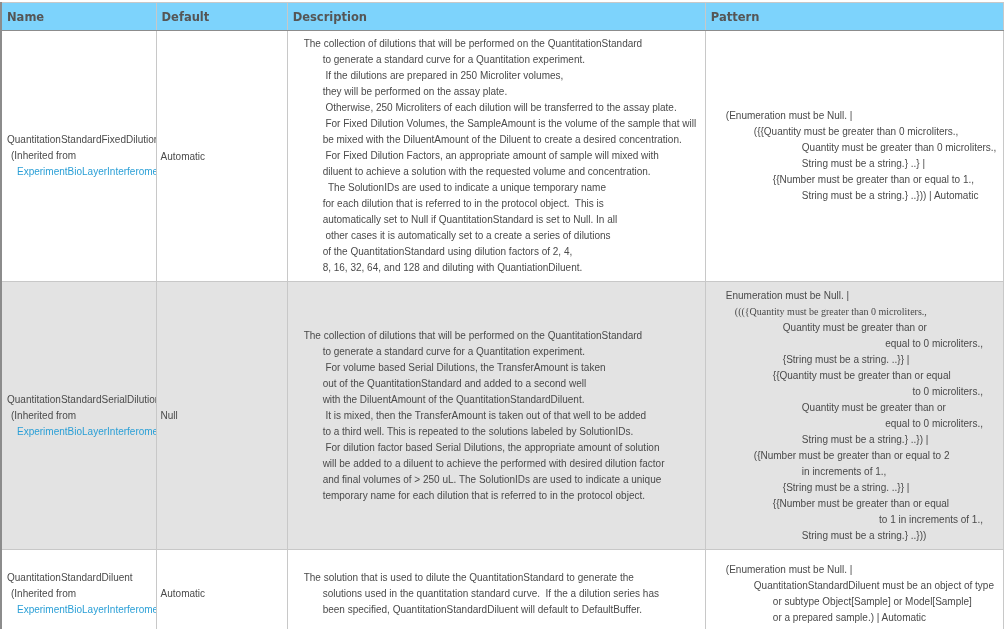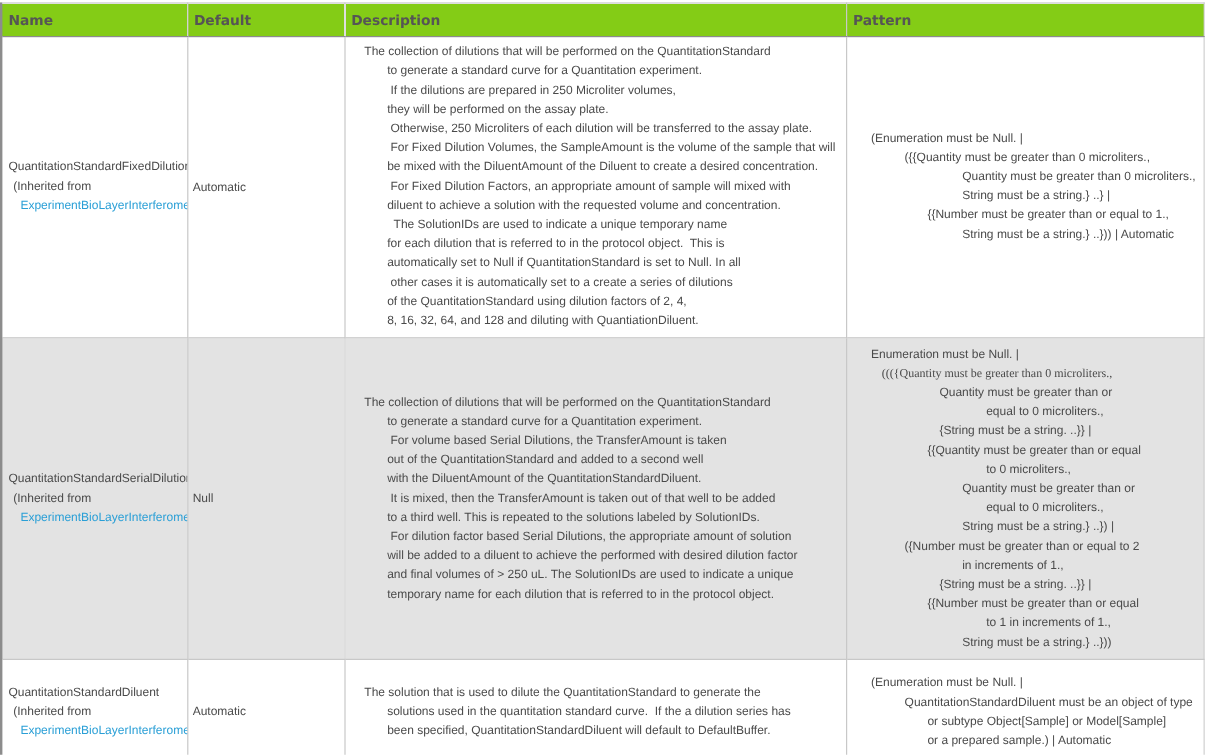--- a/index.html
+++ b/index.html
@@ -22,21 +22,21 @@
       border: 1px solid #8c8c8c;
       border-left: 2px solid #8c8c8c;
     }
     table.opts th, table.opts td {
       border: 1px solid #c8c8c8;
       vertical-align: middle;
       text-align: left;
       overflow: hidden;
     }
     table.opts thead tr {
-      background: #84cc16;
+      background: #7dd3fc;
       height: 28px;
     }
     table.opts thead th {
       font-family: "DejaVu Sans", sans-serif;
       font-weight: bold;
       font-size: 11.5px;
       color: #555555;
       padding: 0 5px;
       border-bottom: 1px solid #8c8c8c;
     }
@@ -78,21 +78,21 @@
       line-height: 16px;
     }
     .ln { display: block; white-space: pre; }
     .ind0 { padding-left: 0; }
     .ind1 { padding-left: 19px; }
     .p-ind1 { padding-left: 9px; font-family: Liberation Serif, serif; }
     .p-ind2 { padding-left: 28px; }
     .p-ind3 { padding-left: 47px; }
     .p-ind4 { padding-left: 57px; }
     .p-ind5 { padding-left: 76px; }
-    .p-ind6 { padding-left: 96px; }
+    .p-ind6 { padding-left: 96px; text-align: right; }
   </style>
 </head>
 <body>
 
 <table class="opts">
   <colgroup>
     <col class="c-name">
       <col class="c-default">
       <col class="c-desc">
       <col class="c-pattern">

